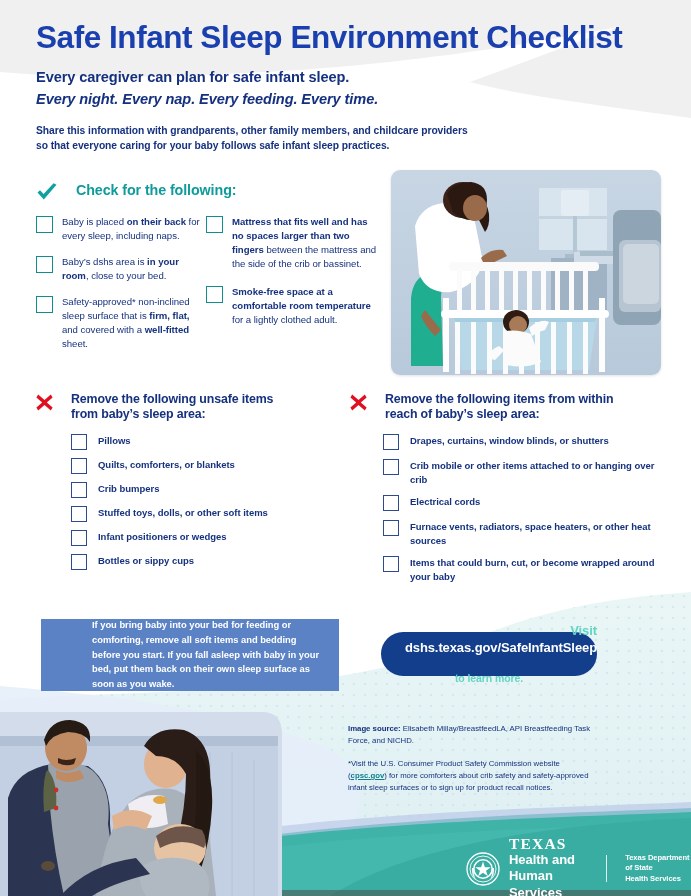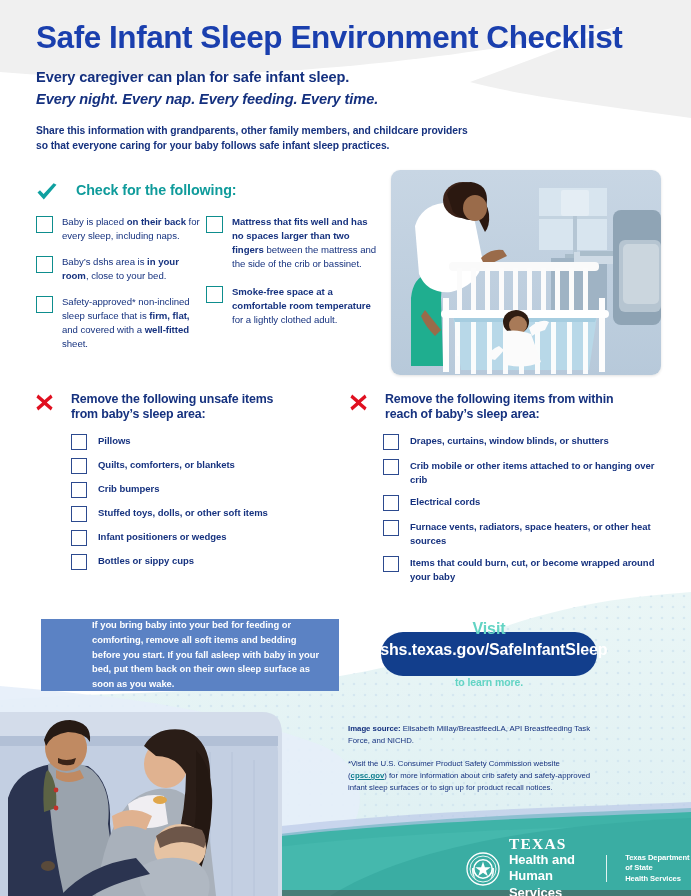--- a/index.html
+++ b/index.html
@@ -122,21 +122,21 @@
   }
 
   
   .visit-pill {
     position: absolute; left: 381px; top: 632px;
     width: 216px; height: 44px;
     background: #123e8c; border-radius: 22px; z-index: 6;
     display: flex; align-items: center; justify-content: center;
     text-align: center;
   }
-  .visit-line1 { font-size: 16px; line-height: 1.32; letter-spacing: -0.1px; }
+  .visit-line1 { font-size: 13px; line-height: 1.32; letter-spacing: -0.1px; text-align: right; }
   .visit-line2 { font-size: 10.5px; line-height: 1.32; letter-spacing: -0.1px; margin-top: 16px; }
   .visit-prefix { color: #63d4c4; font-weight: bold; }
   .visit-url { color: #ffffff; font-weight: bold; }
   .visit-learn { color: #63d4c4; font-weight: bold; }
 
   
   .footnotes { position: absolute; left: 348px; top: 723px; width: 250px; z-index: 6; }
   .fn-para { font-size: 7.8px; color: #16327f; line-height: 1.58; letter-spacing: -0.02px; }
   .fn-para b { font-weight: bold; }
   .fn-para.second { margin-top: 10px; }
@@ -422,21 +422,21 @@
       <div class="visit-line1"><span class="visit-prefix">Visit </span><span class="visit-url">dshs.texas.gov/SafeInfantSleep</span></div>
       <div class="visit-line2"><span class="visit-learn">to learn more.</span></div>
     </div>
   </div>
 
   <div class="footnotes">
     <div class="fn-para">
       <b>Image source:</b><span> Elisabeth Millay/BreastfeedLA, API Breastfeeding Task Force, and NICHD.</span>
     </div>
     <div class="fn-para second">
-      <span>*Visit the U.S. Consumer Product Safety Commission website (</span><span class="fn-link">cpsc.gov</span><span>) for more information about crib safety and safety-approved infant sleep surfaces or to sign up for product recall notices.</span>
+      <span>*Visit the U.S. Consumer Product Safety Commission website (</span><span class="fn-link">cpsc.gov</span><span>) for more comforters about crib safety and safety-approved infant sleep surfaces or to sign up for product recall notices.</span>
     </div>
   </div>
 
   <div class="family-photo">
     <svg viewBox="0 0 320 184" xmlns="http://www.w3.org/2000/svg">
       <defs>
         <clipPath id="fclip">
             <path d="M0,0 L262,0 Q282,0 282,22 L282,184 L0,184 Z"></path>
           </clipPath>
       </defs>

